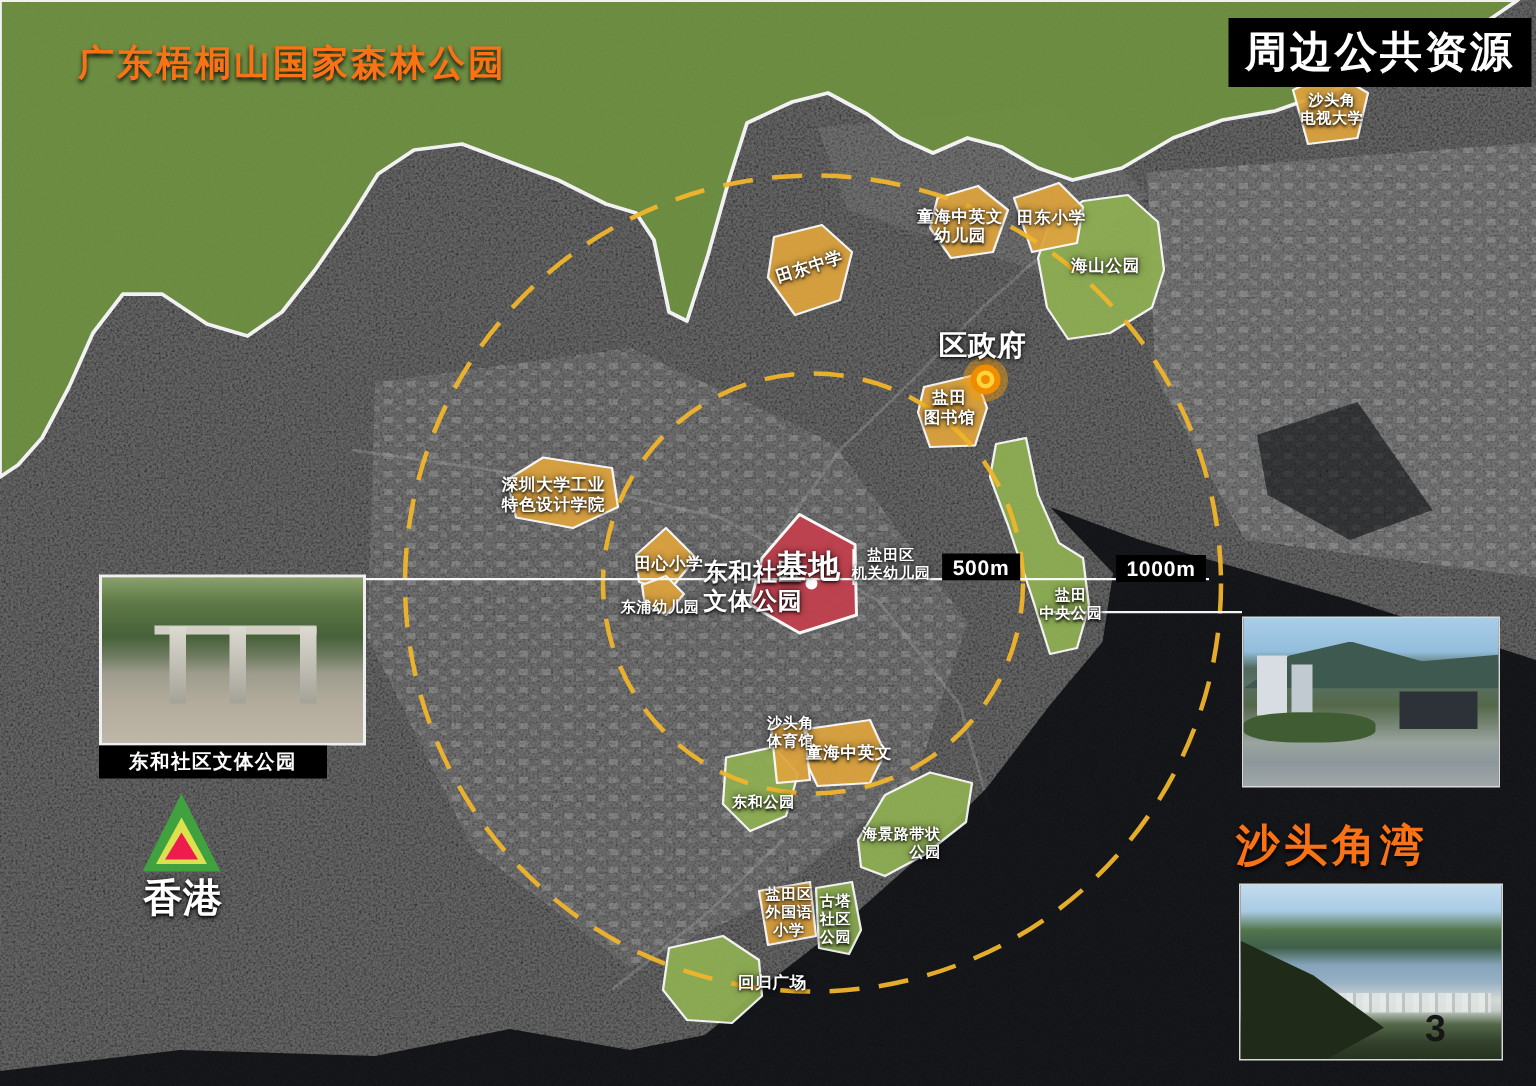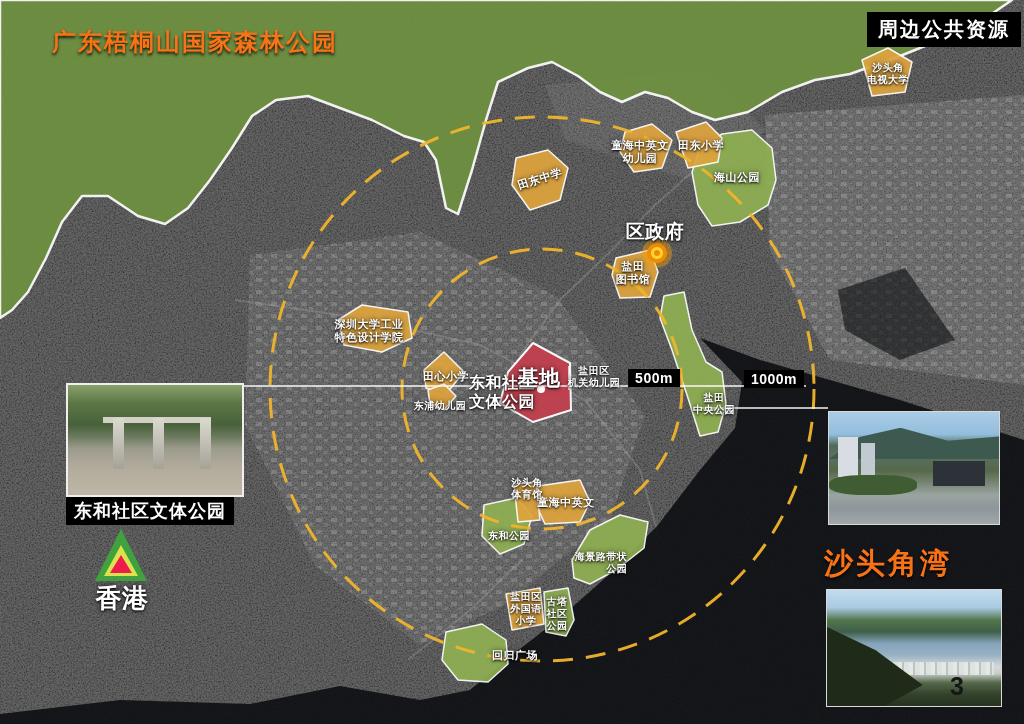--- a/index.html
+++ b/index.html
@@ -8,36 +8,36 @@
   .stage svg.map{position:absolute;left:0;top:0;}
   
   #label-layer{position:absolute;left:0;top:0;width:100%;height:100%;pointer-events:none;}
   .map-label{position:absolute;transform:translate(-50%,-50%);color:#fff;font-weight:bold;
              white-space:pre-line;text-align:center;line-height:1.2;letter-spacing:.5px;
              text-shadow:0 1px 2px rgba(0,0,0,.95),0 0 5px rgba(0,0,0,.7);}
   .big-title{position:absolute;color:#f97316;font-weight:bold;letter-spacing:2px;
              text-shadow:0 2px 3px rgba(0,0,0,.85);}
   #forest-title{left:52px;top:26px;font-size:24px;}
   #resources-header{position:absolute;right:3px;top:12px;background:#000;color:#fff;
-             font-size:20px;font-weight:bold;letter-spacing:2px;padding:4px 11px;}
+             font-size:28px;font-weight:bold;letter-spacing:2px;padding:4px 11px;}
   #bay-title{left:824px;top:544px;font-size:29px;letter-spacing:3px;}
   .dist-box{position:absolute;transform:translate(-50%,-50%);background:#000;color:#fff;
             font-weight:bold;font-size:14px;padding:1px 7px;letter-spacing:.5px;}
   #dist-500{left:654px;top:378px;}
   #dist-1000{left:774px;top:379px;text-align:center;}
   #page-number{position:absolute;left:950px;top:672px;font-size:25px;color:#161616;font-weight:bold;}
   
   .photo{position:absolute;box-sizing:border-box;overflow:hidden;}
   #photo-left{left:66px;top:383px;width:178px;height:114px;border:2px solid #efefef;
      background:linear-gradient(180deg,#8aa06b 0%,#5d7845 16%,#47613a 36%,#6c7a5e 47%,#9d9c8d 58%,#b3ac9d 76%,#beb6a6 100%);}
   #photo-left .pillar{position:absolute;top:30%;height:46%;width:6%;
      background:linear-gradient(180deg,#dcd9d0,#a5a298);}
   #photo-left .beam{position:absolute;top:29%;left:20%;width:62%;height:6%;background:#d2cfc5;}
   #caption-left{position:absolute;left:66px;top:497px;background:#000;color:#fff;
-     font-size:18px;font-weight:bold;padding:2px 8px;letter-spacing:1px;}
+     font-size:13px;font-weight:bold;padding:2px 20px;letter-spacing:1px;}
   #photo-bay1{left:828px;top:411px;width:172px;height:114px;border:1px solid #d9d9d9;
      background:linear-gradient(180deg,#aacde7 0%,#92bddc 20%,#50695a 30%,#587164 38%,#55684a 52%,#72826f 62%,#9aa49f 74%,#8d969b 86%,#a0a8a8 100%);}
   #photo-bay1 .mtn{position:absolute;left:0;top:14%;width:100%;height:28%;background:#3e594f;
      clip-path:polygon(0 100%,18% 30%,42% 0,70% 42%,100% 28%,100% 100%);}
   #photo-bay1 .tower1{position:absolute;left:5%;top:22%;width:12%;height:36%;background:#d7dde2;}
   #photo-bay1 .tower2{position:absolute;left:19%;top:28%;width:8%;height:28%;background:#c2cad1;}
   #photo-bay1 .dark-block{position:absolute;left:61%;top:44%;width:31%;height:22%;background:#2c3237;}
   #photo-bay1 .trees{position:absolute;left:0;top:56%;width:52%;height:18%;background:#3f5c33;border-radius:40%;}
   #photo-bay2{left:826px;top:589px;width:176px;height:118px;border:1px solid #d9d9d9;
      background:linear-gradient(180deg,#c2dcee 0%,#a9cbe3 15%,#53754c 26%,#3f5f49 36%,#85a3ba 46%,#97b1c4 56%,#d3d9d6 66%,#c6cdc9 72%,#55684a 80%,#33422c 90%,#26331f 100%);}

